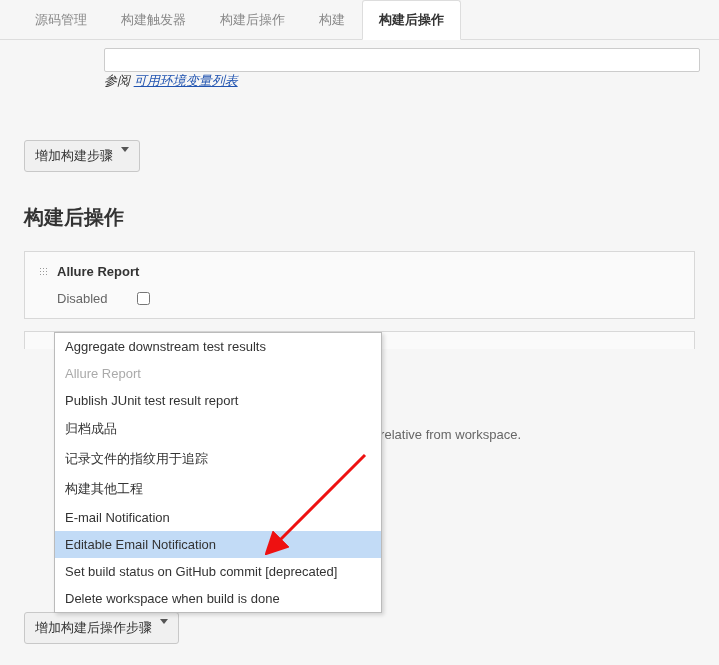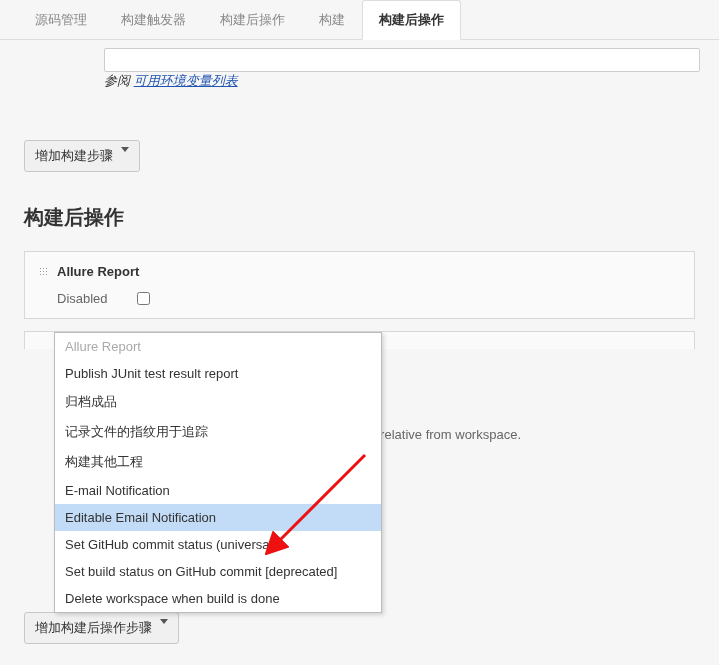--- a/index.html
+++ b/index.html
@@ -207,28 +207,28 @@
   <div class="hint-text" style="margin-top:78px; margin-left:340px; position:relative; z-index:1;">s relative from workspace.</div>
 
   <div class="add-postbuild" style="margin-top:170px;">
     <button class="btn btn-dropdown">
       <span>增加构建后操作步骤</span>
     </button>
   </div>
 </div>
 
 <div class="dropdown-menu" id="menu">
+    <div class="dropdown-item">Aggregate downstream test results</div>
     <div class="dropdown-item disabled">Allure Report</div>
     <div class="dropdown-item">Publish JUnit test result report</div>
     <div class="dropdown-item">归档成品</div>
     <div class="dropdown-item">记录文件的指纹用于追踪</div>
     <div class="dropdown-item">构建其他工程</div>
     <div class="dropdown-item">E-mail Notification</div>
     <div class="dropdown-item highlighted">Editable Email Notification</div>
-    <div class="dropdown-item">Set GitHub commit status (universal)</div>
     <div class="dropdown-item">Set build status on GitHub commit [deprecated]</div>
     <div class="dropdown-item">Delete workspace when build is done</div>
   </div>
 
 <svg class="arrow" width="110" height="110">
   <defs>
     <marker id="ah" markerWidth="8" markerHeight="8" refX="2" refY="4" orient="auto">
       <polygon points="0,0 8,4 0,8" fill="#e11"></polygon>
     </marker>
   </defs>

